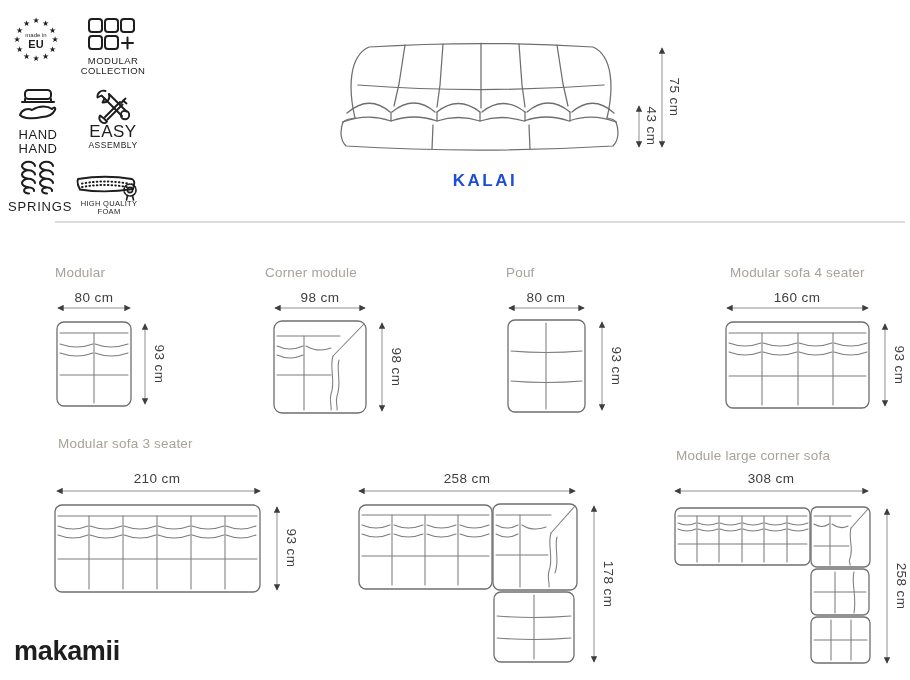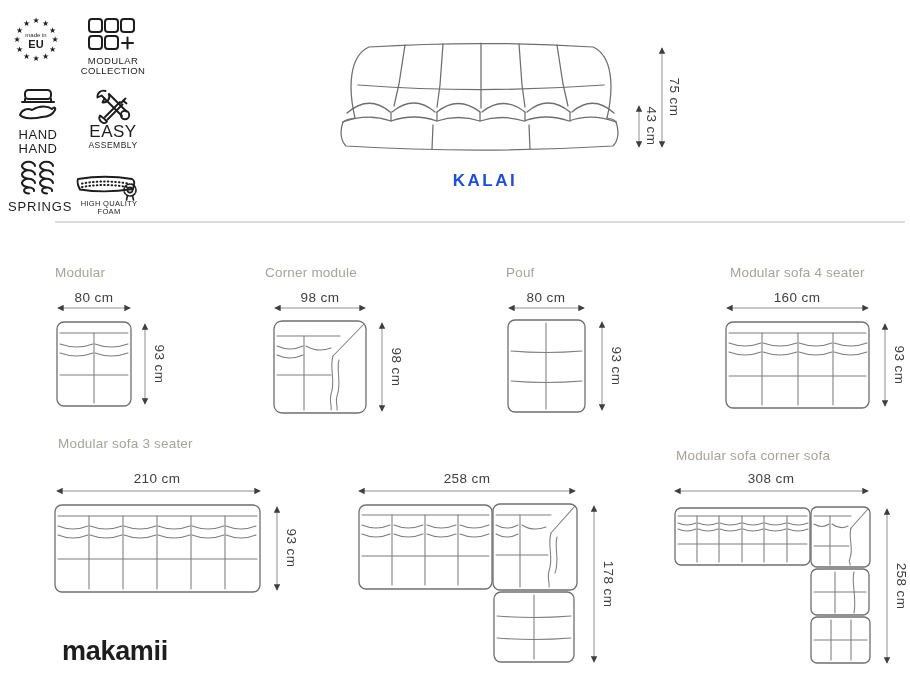--- a/index.html
+++ b/index.html
@@ -12,21 +12,21 @@
   .ln{stroke:#7d7d7d;stroke-width:1.05;fill:none;stroke-linecap:round;}
   .sofa{stroke:#6e6e6e;stroke-width:1.25;fill:none;stroke-linecap:round;stroke-linejoin:round;}
   .ar{stroke:#8f8f8f;stroke-width:1;}
   .ic{stroke:#1d1d1d;stroke-width:2;fill:none;stroke-linecap:round;stroke-linejoin:round;}
   .dot{stroke:#1d1d1d;stroke-width:2;fill:none;stroke-linecap:round;stroke-dasharray:.6 3.1;}
   
   .dim-text{font-size:13.5px;fill:#3e3e3e;letter-spacing:.4px;}
   .diagram-title{font-size:13.5px;color:#a8a29b;letter-spacing:.2px;white-space:nowrap;}
   .feat{color:#1d1d1d;font-weight:normal;text-align:center;line-height:1.08;}
   .kalai{font-size:17px;font-weight:bold;letter-spacing:2.5px;color:#1d4ed8;text-align:center;}
-  .logo{font-size:27px;font-weight:bold;color:#1e1e1e;letter-spacing:-.3px;margin-left:48px;}
+  .logo{font-size:27px;font-weight:bold;color:#1e1e1e;letter-spacing:-.3px;}
   .divider{background:#dcdcdc;height:2px;}
   .star{font-size:8px;fill:#1d1d1d;}
 </style>
 </head>
 <body>
 
 <div class="page">
 
   <svg class="abs" width="0" height="0" style="left:0;top:0">
     <defs>
@@ -247,21 +247,21 @@
       <path d="M165,49 V121"></path>
       <path d="M141,89 H193"></path>
       <path d="M141,59 Q152,65 163,59 M167,59 Q178,66 191,61 M141,68 Q152,74 163,68"></path>
       <path d="M179,129 V193"></path>
       <path d="M142,150 Q179,153 216,150 M142,172 Q179,175 216,172"></path>
     </g>
     <line class="ar" x1="239" y1="40" x2="239" y2="196" marker-start="url(#ah)" marker-end="url(#ah)"></line>
     <text class="dim-text" transform="rotate(90 253 118)" x="253" y="118" text-anchor="middle" dominant-baseline="middle">178 cm</text>
   </svg>
 
-  <div class="abs diagram-title" style="left:676px;top:448px">Modular sofa corner sofa</div>
+  <div class="abs diagram-title" style="left:676px;top:448px">Module large corner sofa</div>
   <svg class="abs" style="left:670px;top:466px" width="240" height="204">
     <text class="dim-text" x="101" y="17" text-anchor="middle">308 cm</text>
     <line class="ar" x1="5" y1="25" x2="198" y2="25" marker-start="url(#ah)" marker-end="url(#ah)"></line>
     <rect class="bx" x="5" y="42" width="135" height="57" rx="6"></rect>
     <rect class="bx" x="141" y="41" width="59" height="60" rx="6"></rect>
     <rect class="bx" x="141" y="103" width="58" height="46" rx="6"></rect>
     <rect class="bx" x="141" y="151" width="59" height="46" rx="6"></rect>
     <g class="ln">
       <path d="M8,50 H137"></path>
       <path d="M27,50 V96 M49,50 V96 M72,50 V96 M94,50 V96 M117,50 V96"></path>

